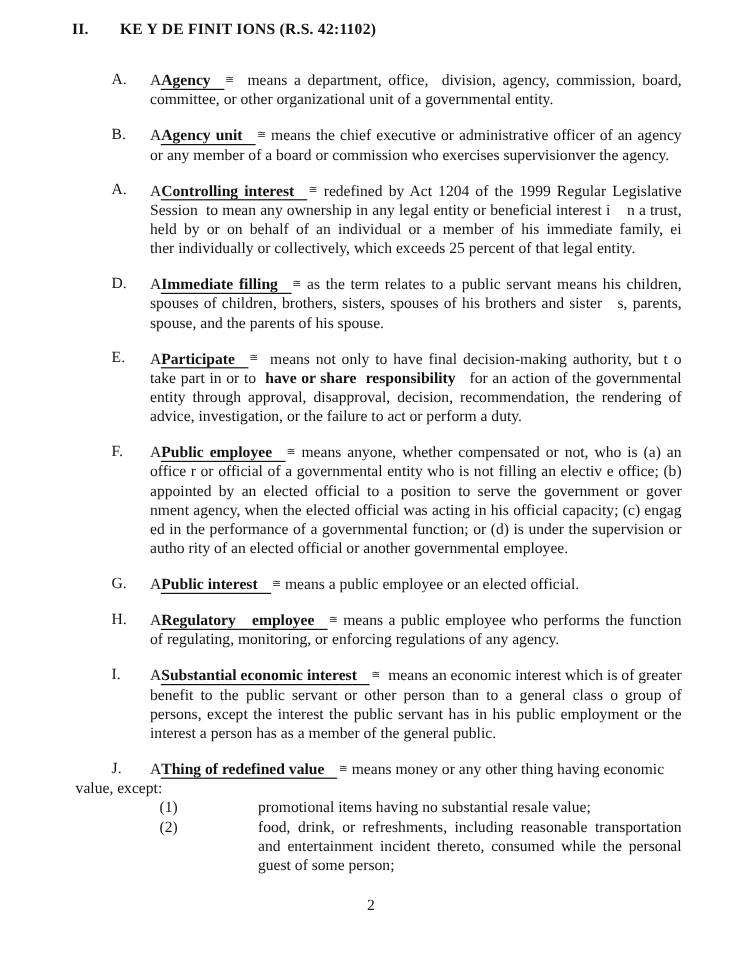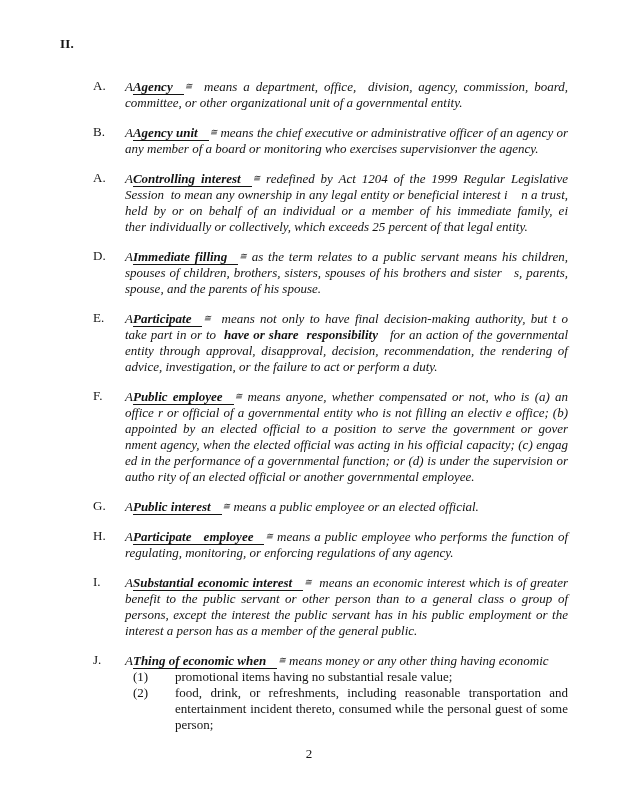--- a/index.html
+++ b/index.html
@@ -1,54 +1,55 @@
 <!DOCTYPE html>
 <html><head>
 <meta charset="utf-8">
 <style>
   html,body{margin:0;padding:0;}
   body{width:618px;height:800px;background:#ffffff;overflow:hidden;}
   .doc{
     position:relative;width:618px;height:800px;box-sizing:border-box;
-    padding-top:36px;
+    padding-top:16px;
     font-family:"Liberation Serif","DejaVu Serif",serif;
     font-size:13px;line-height:16px;color:#131313;
   }
   .heading{display:flex;margin:0 50px 26px 60px;font-weight:bold;letter-spacing:.2px;}
   .heading .numeral{flex:0 0 40px;}
   .items{margin:0 50px 0 93px;}
   .item{display:flex;margin-bottom:13px;}
   .item.no-gap{margin-bottom:0;}
   .letter{flex:0 0 32px;}
-  .body{flex:1;text-align:justify;white-space:pre-wrap;font-style:italic;}
+  .body{flex:1;text-align:justify;white-space:pre-wrap;}
   .term{font-weight:bold;border-bottom:1px solid #131313;padding-right:11px;}
   .q{letter-spacing:0;}
   .q.close{font-size:9px;vertical-align:2px;padding-left:1px;}
   .boldseg{font-weight:bold;}
   .outdent{margin-left:-30px;white-space:pre-wrap;}
   .sub{display:flex;margin-left:40px;}
   .sub .num{flex:0 0 42px;}
-  .sub .subtext{flex:1;text-align:justify;white-space:pre-wrap;}
+  .sub .subtext{flex:1;text-align:justify;white-space:pre-wrap;margin-left:40px;}
   .pagenum{position:absolute;top:746px;left:0;width:618px;text-align:center;}
 </style>
 </head>
 <body>
 
 <div class="doc">
   <div class="heading">
     <span class="numeral">II.</span>
+    <span class="htitle">KE Y DE FINIT IONS (R.S. 42:1102)</span>
   </div>
   <div class="items">
       <div class="item">
         <span class="letter">A.</span>
         <div class="body"><span class="q open">A</span><span class="term">Agency</span><span class="q close">≅</span><span class="seg">  means a department, office,  division, agency, commission, board, committee, or other organizational unit of a governmental entity.</span></div>
       </div>
       <div class="item">
         <span class="letter">B.</span>
-        <div class="body"><span class="q open">A</span><span class="term">Agency unit</span><span class="q close">≅</span><span class="seg"> means the chief executive or administrative officer of an agency or any member of a board or monitoring who exercises supervisionver the agency.</span></div>
+        <div class="body"><span class="q open">A</span><span class="term">Agency unit</span><span class="q close">≅</span><span class="seg"> means the chief executive or administrative officer of an agency or any member of a board or commission who exercises supervisionver the agency.</span></div>
       </div>
       <div class="item">
         <span class="letter">A.</span>
         <div class="body"><span class="q open">A</span><span class="term">Controlling interest</span><span class="q close">≅</span><span class="seg"> redefined by Act 1204 of the 1999 Regular Legislative Session  to mean any ownership in any legal entity or beneficial interest i    n a trust, held by or on behalf of an individual or a member of his immediate family, ei          ther individually or collectively, which exceeds 25 percent of that legal entity.</span></div>
       </div>
       <div class="item">
         <span class="letter">D.</span>
         <div class="body"><span class="q open">A</span><span class="term">Immediate filling</span><span class="q close">≅</span><span class="seg"> as the term relates to a public servant means his children, spouses of children, brothers, sisters, spouses of his brothers and sister   s, parents, spouse, and the parents of his spouse.</span></div>
       </div>
       <div class="item">
@@ -58,30 +59,31 @@
       <div class="item">
         <span class="letter">F.</span>
         <div class="body"><span class="q open">A</span><span class="term">Public employee</span><span class="q close">≅</span><span class="seg"> means anyone, whether compensated or not, who is (a) an office r or official of a governmental entity who is not filling an electiv e office; (b) appointed by an elected official to a position to serve the government or gover    nment agency, when the elected official was acting in his official capacity; (c) engag     ed in the performance of a governmental function; or (d) is under the supervision or autho rity of an elected official or another governmental employee.</span></div>
       </div>
       <div class="item">
         <span class="letter">G.</span>
         <div class="body"><span class="q open">A</span><span class="term">Public interest</span><span class="q close">≅</span><span class="seg"> means a public employee or an elected official.</span></div>
       </div>
       <div class="item">
         <span class="letter">H.</span>
-        <div class="body"><span class="q open">A</span><span class="term">Participate   employee</span><span class="q close">≅</span><span class="seg"> means a public employee who performs the function of regulating, monitoring, or enforcing regulations of any agency.</span></div>
+        <div class="body"><span class="q open">A</span><span class="term">Regulatory   employee</span><span class="q close">≅</span><span class="seg"> means a public employee who performs the function of regulating, monitoring, or enforcing regulations of any agency.</span></div>
       </div>
       <div class="item">
         <span class="letter">I.</span>
         <div class="body"><span class="q open">A</span><span class="term">Substantial economic interest</span><span class="q close">≅</span><span class="seg">  means an economic interest which is of greater benefit to the public servant or other person than to a general class o group of persons, except the interest the public servant has in his public employment or the interest a person has as a member of the general public.</span></div>
       </div>
       <div class="item no-gap">
         <span class="letter">J.</span>
-        <div class="body"><span class="q open">A</span><span class="term">Thing of economic when</span><span class="q close">≅</span><span class="seg"> means money or any other thing having economic</span></div>
+        <div class="body"><span class="q open">A</span><span class="term">Thing of redefined value</span><span class="q close">≅</span><span class="seg"> means money or any other thing having economic</span></div>
       </div>
+      <div class="outdent">value, except:</div>
       <div class="sub">
         <span class="num">(1)</span>
         <span class="subtext">promotional items having no substantial resale value;</span>
       </div>
       <div class="sub">
         <span class="num">(2)</span>
         <span class="subtext">food, drink, or refreshments, including reasonable transportation and entertainment incident thereto, consumed while the personal guest of some person;</span>
       </div>
     </div>
   <div class="pagenum">2</div>

